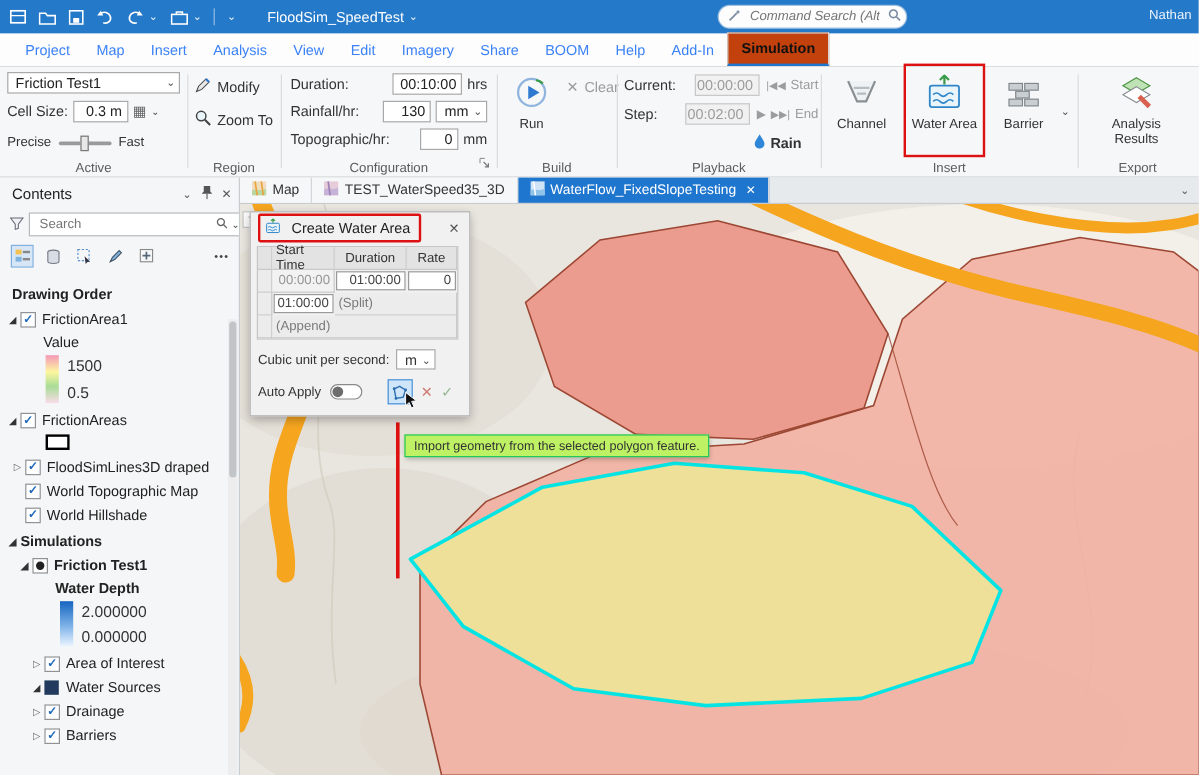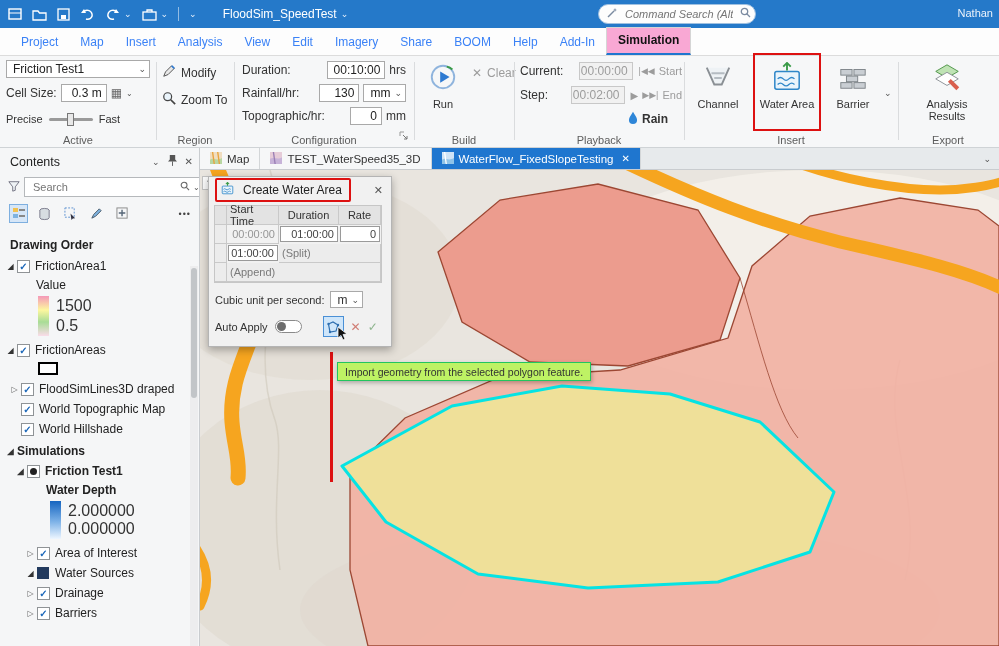--- a/index.html
+++ b/index.html
@@ -14,21 +14,21 @@
   .qat svg { display:block; }
   .qat .sepv { width:1px; height:14px; background:rgba(255,255,255,.5); }
   .tb-chevron { font-size:9px; color:#eaf2fb; margin-left:-6px; }
   .tb-title { margin-left:26px; font-size:12px; color:#fff; white-space:nowrap; }
   .cmd-search { position:absolute; left:598px; top:4px; width:158px; height:20px; background:#fdfdfd; border:1px solid #9fc0e0; border-radius:11px; display:flex; align-items:center; padding:0 8px; gap:5px; }
   .cmd-search input { border:none; outline:none; background:transparent; font-style:italic; font-size:11px; color:#777; width:112px; font-family:"Liberation Sans",sans-serif; }
   .tb-user { position:absolute; right:6px; top:7px; font-size:11px; color:#eaf2fb; }
   
   .ribbontabs { position:absolute; left:0; top:28px; width:999px; height:28px; background:#fdfdfd; border-bottom:1px solid #dcdcdc; display:flex; align-items:flex-end; padding-left:10px; }
   .rtab { padding:5px 11px 6px; font-size:12px; color:#3b82f6; cursor:default; }
-  .rtab.active { background:#f9a8d4; border:1px solid #d5d5d5; border-bottom:2px solid #1f76cf; font-weight:bold; color:#111; }
+  .rtab.active { background:#c2410c; border:1px solid #d5d5d5; border-bottom:2px solid #1f76cf; font-weight:bold; color:#111; }
   
   .ribbon { position:absolute; left:0; top:56px; width:999px; height:92px; background:#f6f7f8; border-bottom:1px solid #cfd3d6; }
   .group { position:absolute; top:0; height:91px; }
   .grp-label { position:absolute; bottom:1px; left:0; right:0; text-align:center; font-size:11px; color:#5c5c5c; }
   .rsep { position:absolute; top:6px; height:78px; width:1px; background:#dadcde; }
   .ibox { background:#fff; border:1px solid #a9a9a9; height:18px; display:inline-flex; align-items:center; justify-content:flex-end; padding:0 4px; font-size:12px; color:#222; }
   .ibox.dis { background:#f1f1f1; color:#9c9c9c; border-color:#c8c8c8; }
   .combo { background:#fff; border:1px solid #a9a9a9; height:18px; display:inline-flex; align-items:center; gap:4px; padding:0 3px 0 6px; font-size:12px; }
   .combo .cv { font-size:9px; color:#555; }
   .rrow { display:flex; align-items:center; gap:4px; }
@@ -60,21 +60,21 @@
   .arr { width:13px; font-size:8px; color:#333; text-align:center; flex:0 0 13px; }
   .arr.hollow { color:#666; }
   .chk { flex:0 0 13px; width:13px; height:13px; background:#fff; border:1px solid #8f9396; color:#1a66b8; font-size:10px; line-height:11px; text-align:center; font-weight:bold; margin-right:5px; }
   .radio { flex:0 0 13px; width:13px; height:13px; background:#fff; border:1px solid #8f9396; margin-right:5px; display:flex; align-items:center; justify-content:center; }
   .radio .dot { width:7px; height:7px; border-radius:50%; background:#222; }
   .sym-sq { flex:0 0 12px; width:12px; height:12px; background:#223a5e; margin-right:6px; }
   .legend-grad { width:11px; height:40px; }
   .grad1 { background:linear-gradient(180deg,#f498b8 0%,#fdf79f 35%,#a8dc96 65%,#fadce9 100%); }
   .grad2 { background:linear-gradient(180deg,#1565c0 0%,#7fb3e8 55%,#eef6ff 100%); }
   .legend-wrap { display:flex; gap:7px; padding-left:38px; margin:2px 0 4px; }
-  .legend-labels { display:flex; flex-direction:column; justify-content:space-between; font-size:16px; color:#333; padding:1px 0; }
+  .legend-labels { display:flex; flex-direction:column; justify-content:space-between; font-size:13px; color:#333; padding:1px 0; }
   .rect-sym { width:20px; height:13px; border:2px solid #000; background:#fff; margin:2px 0 4px 38px; }
   .pscroll { position:absolute; right:1px; top:118px; bottom:0; width:8px; background:#ededee; }
   .pthumb { position:absolute; left:1px; top:2px; width:6px; height:130px; background:#c2c5c8; border-radius:3px; }
   .bold { font-weight:bold; }
   
   .mapregion { position:absolute; left:200px; top:0; width:799px; height:498px; }
   .maptabs { position:absolute; left:0; top:0; width:799px; height:22px; background:#e7eaec; display:flex; align-items:flex-end; border-bottom:1px solid #c9cccf; }
   .mtab { display:flex; align-items:center; gap:5px; height:21px; padding:0 10px; font-size:11.5px; color:#333; background:#f6f7f8; border-right:1px solid #d3d6d8; }
   .mtab.active { background:#1f76cf; color:#fff; }
   .mtab .mclose { font-size:10px; margin-left:3px; }

